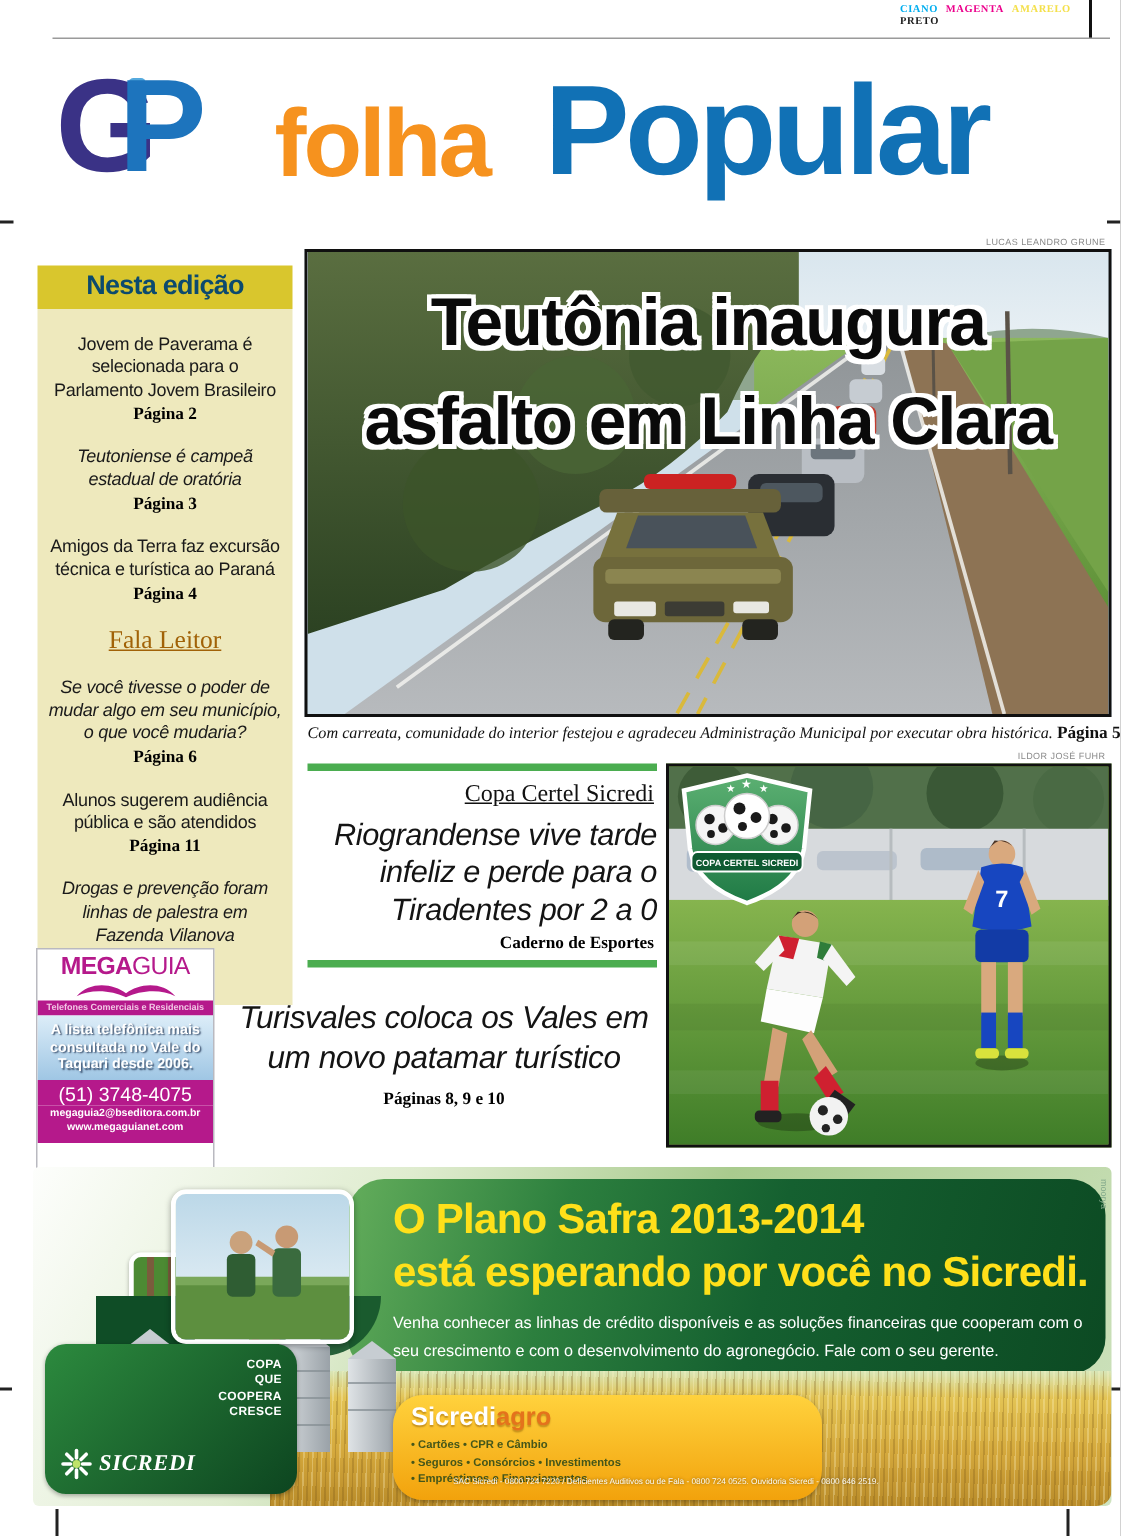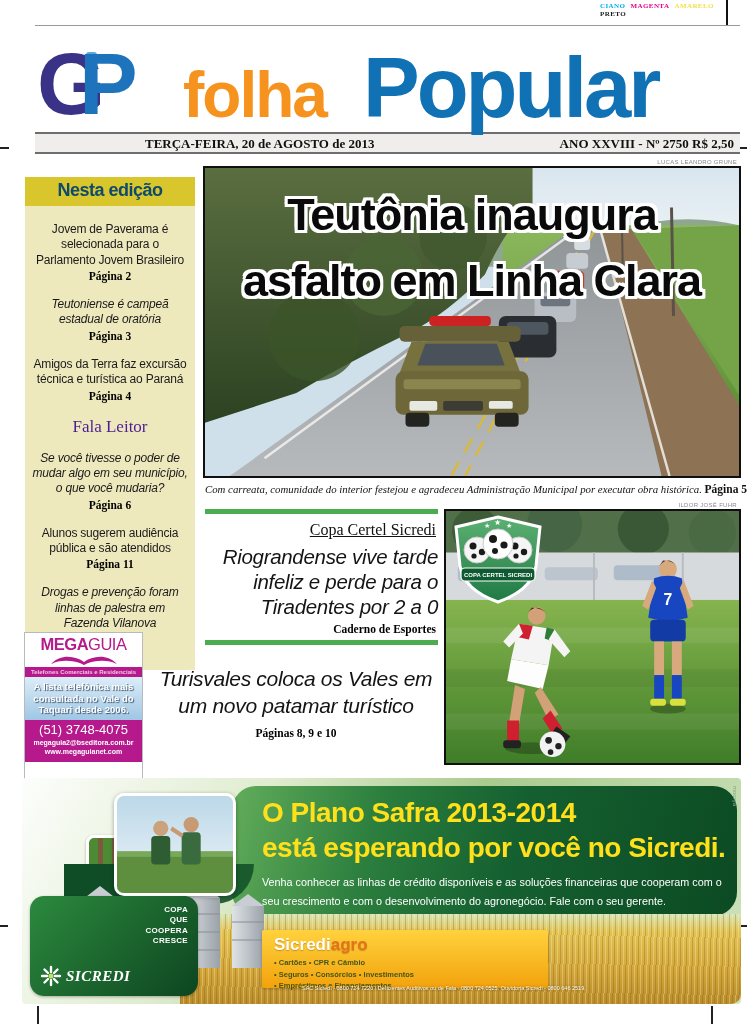--- a/index.html
+++ b/index.html
@@ -30,21 +30,21 @@
   .d-right { position:absolute; right:6px; top:2px; font:bold 13px "Liberation Serif", serif; color:#101010; }
 
   
   .sidebar { position:absolute; left:25px; top:177px; width:170px; }
   .sb-title { background:#d9c62d; color:#0c4a6e; font-weight:bold; font-size:18px; text-align:center; padding:3px 0 5px; letter-spacing:-0.5px; }
   .sb-body { background:#eee9bd; padding:16px 6px 10px; text-align:center; }
   .sb-item { margin-bottom:15px; }
   .sb-text { font-size:12px; line-height:1.28; color:#1a1a1a; letter-spacing:-0.2px; }
   .sb-item.italic .sb-text { font-style:italic; }
   .sb-page { font:bold 11.5px "Liberation Serif", serif; margin-top:2px; color:#000; }
-  .sb-heading { font:17px "Liberation Serif", serif; margin:4px 0 14px; color:#4c1d95; }
+  .sb-heading { font:17px "Liberation Serif", serif; text-decoration:underline; margin:4px 0 14px; color:#a16207; }
 
   
   .photo-credit { position:absolute; font-size:6px; color:#8a8a8a; letter-spacing:.3px; }
   .credit-main { right:10px; top:159px; }
   .credit-soccer { right:10px; top:502px; }
   .main-photo { position:absolute; left:203px; top:166px; width:538px; height:312px; border:2px solid #101010; overflow:hidden; background:#cfe0ea; }
   .main-photo svg { width:100%; height:100%; display:block; }
   .main-headline { position:absolute; left:0; right:0; top:14px; text-align:center; }
   .main-headline div { white-space:nowrap; font-weight:bold; font-size:45px; line-height:66px; letter-spacing:-1px; color:#0a0a0a;
     text-shadow:-3px -3px 0 #fff,0 -3px 0 #fff,3px -3px 0 #fff,-3px 0 0 #fff,3px 0 0 #fff,-3px 3px 0 #fff,0 3px 0 #fff,3px 3px 0 #fff,-2px -2px 0 #fff,2px 2px 0 #fff,-2px 2px 0 #fff,2px -2px 0 #fff; }
@@ -92,21 +92,21 @@
   .ph-farmers svg { width:100%; height:100%; display:block; }
   .ph-crops { position:absolute; left:64px; top:57px; width:118px; height:72px; border:3px solid #fff; border-radius:8px; z-index:2; box-shadow:0 1px 3px rgba(0,0,0,.3);
     background:linear-gradient(180deg, rgba(60,40,20,0) 55%, rgba(60,40,20,.45)), repeating-linear-gradient(90deg,#4c8a33 0 9px,#7a5c3c 9px 14px); }
   .ph-silos { position:absolute; left:42px; top:86px; width:215px; height:104px; z-index:2; }
   .ph-silos svg { width:100%; height:100%; display:block; }
   .sic-green-box { position:absolute; left:8px; top:118px; width:168px; height:100px; z-index:4; border-radius:14px;
     background:linear-gradient(135deg,#2c8a3e,#0d4520); box-shadow:0 1px 3px rgba(0,0,0,.3); }
   .slogan { position:absolute; right:10px; top:9px; text-align:right; color:#fff; font-weight:bold; font-size:8px; line-height:1.3; letter-spacing:.3px; }
   .brandrow { position:absolute; left:10px; bottom:9px; display:flex; align-items:center; gap:4px; }
   .sic-brand { color:#fff; font:bold italic 15px "Liberation Serif", serif; letter-spacing:.5px; }
-  .sic-yellow-box { position:absolute; left:240px; top:152px; width:286px; height:58px; z-index:4; border-radius:2px;
+  .sic-yellow-box { position:absolute; left:240px; top:152px; width:286px; height:70px; z-index:4; border-radius:20px;
     background:linear-gradient(180deg,#ffd23d,#f2a20c); padding:5px 12px; box-shadow:0 1px 3px rgba(0,0,0,.25); }
   .agro-title { font-size:17px; font-weight:bold; color:#fff; text-shadow:0 1px 1px rgba(120,70,0,.4); }
   .agro-title .agro { color:#e4731c; }
   .agro-bullets { margin-top:2px; font-size:7.5px; font-weight:bold; color:#44561a; line-height:1.55; }
   .sic-wheat { position:absolute; left:158px; top:136px; width:561px; height:90px; z-index:1; border-radius:0 0 10px 0;
     background:repeating-linear-gradient(92deg, rgba(255,245,200,.3) 0 1px, rgba(0,0,0,0) 1px 3px, rgba(120,85,20,.28) 3px 4px, rgba(0,0,0,0) 4px 6px),
                linear-gradient(180deg,#d8e6b8 0,#e3c354 20%,#d4a83c 60%,#b98c2a 100%); }
   .sic-footnote { position:absolute; left:280px; top:207px; z-index:5; font-size:5.5px; color:#fdfdf6; text-shadow:0 0 2px rgba(90,60,10,.8); }
 </style>
 </head>
@@ -132,24 +132,20 @@
   <div class="masthead">
     <div class="gp-logo">
       <span class="gp-g">G</span>
       <span class="gp-mid"></span>
       <span class="gp-p">P</span>
     </div>
     <span class="mast-folha">folha</span>
     <span class="mast-popular">Popular</span>
   </div>
 
-  <div class="datebar">
-    <span class="d-left">TERÇA-FEIRA, 20 de AGOSTO de 2013</span>
-    <span class="d-right">ANO XXVIII - Nº 2750 R$ 2,50</span>
-  </div>
 
   <div class="sidebar">
     <div class="sb-title">Nesta edição</div>
     <div class="sb-body">
       <div class="sb-item">
         <div class="sb-text">Jovem de Paverama é selecionada para o Parlamento Jovem Brasileiro</div>
         <div class="sb-page">Página 2</div>
       </div>
       <div class="sb-item italic">
         <div class="sb-text">Teutoniense é campeã estadual de oratória</div>

